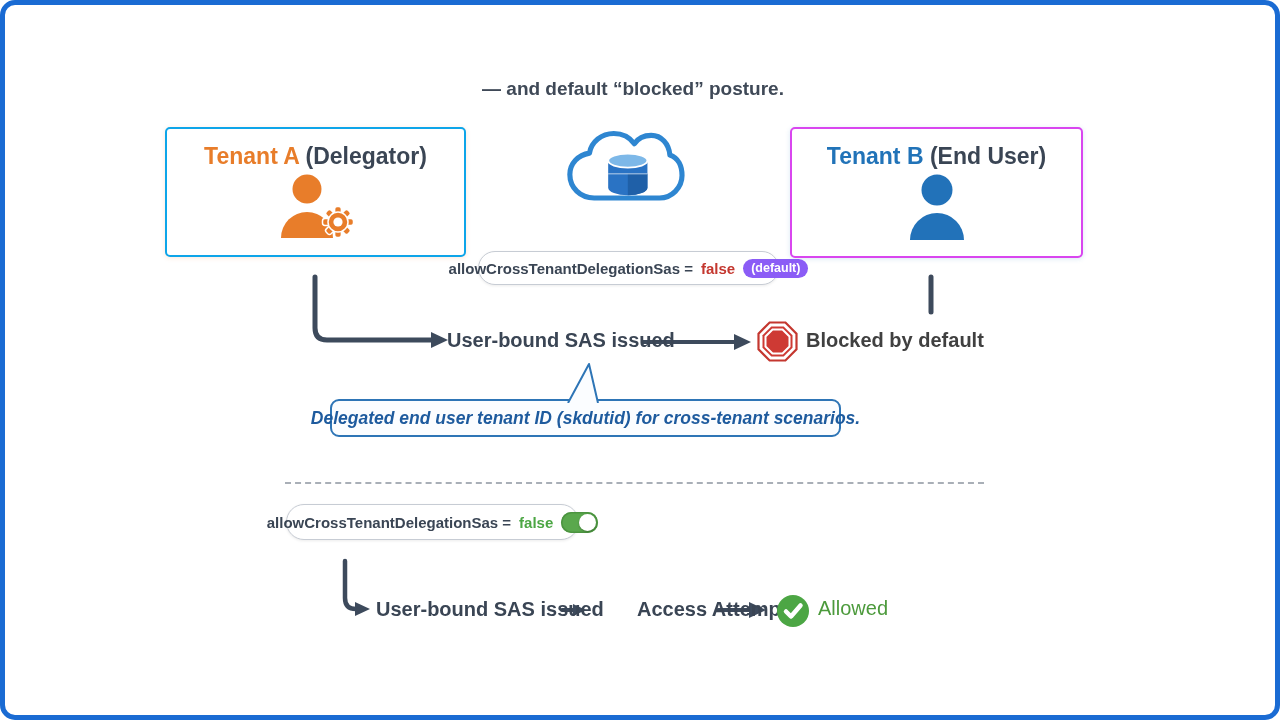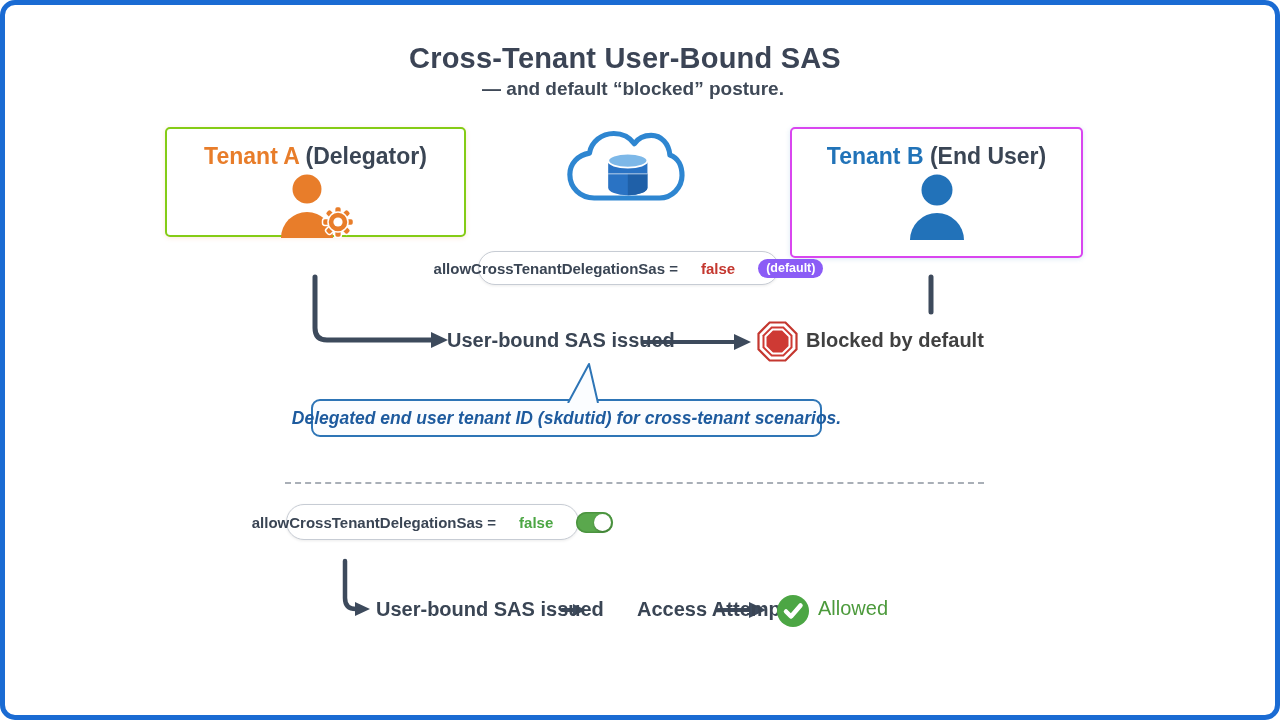--- a/index.html
+++ b/index.html
@@ -8,34 +8,34 @@
   .frame{position:absolute;left:0;top:0;width:1280px;height:720px;box-sizing:border-box;
          border:5px solid #1a6bd3;border-radius:15px;pointer-events:none;}
 
   .abs{position:absolute;}
   .center-text{left:0;width:1250px;text-align:center;}
 
   .title{top:42px;font-size:29px;font-weight:700;color:#3b4455;letter-spacing:.2px;}
   .subtitle{top:78px;font-size:19px;font-weight:600;color:#3f4957;margin-left:8px;}
 
   .tenant-box{background:#fff;border-radius:5px;box-sizing:border-box;}
-  .box-a{left:165px;top:127px;width:301px;height:110px;border:2px solid #84cc16;
+  .box-a{left:165px;top:127px;width:301px;height:130px;border:2px solid #0ea5e9;
          box-shadow:0 1px 5px rgba(237,125,49,.18);}
   .box-b{left:790px;top:127px;width:293px;height:131px;border:2px solid #d946ef;
          box-shadow:0 1px 5px rgba(46,134,193,.18);}
   .tenant-label{margin-top:14px;text-align:center;font-size:23px;font-weight:700;color:#3a4554;}
   .name-a{color:#e87d2a;}
   .name-b{color:#2173b8;}
   .tenant-icon{display:block;margin:4px auto 0;}
 
   .storage-label{left:465px;top:214px;width:320px;text-align:center;
                  font-size:21px;font-weight:700;color:#2f3b4d;}
 
   .pill{background:#fff;border:1.5px solid #c7ccd4;border-radius:18px;box-sizing:border-box;
-        display:flex;align-items:center;justify-content:center;gap:23px;
+        display:flex;align-items:center;justify-content:center;gap:8px;
         box-shadow:0 1px 3px rgba(0,0,0,.08);}
   .pill1{left:478px;top:251px;width:301px;height:34px;}
   .pill2{left:286px;top:504px;width:293px;height:36px;}
   .pill-prop{font-size:15px;font-weight:700;color:#3a4554;white-space:nowrap;}
   .val-false{font-size:15px;font-weight:700;color:#c4372f;}
   .val-true{font-size:15px;font-weight:700;color:#4ca644;}
   .pill-badge{background:#8b5cf6;color:#fff;font-size:12.5px;font-weight:700;
               padding:2.5px 8px;border-radius:12px;white-space:nowrap;}
 
   .toggle{position:relative;width:37px;height:21px;border-radius:11px;background:#5aa84d;
@@ -43,37 +43,36 @@
   .toggle .knob{position:absolute;right:2px;top:2px;width:17px;height:17px;border-radius:50%;
                 background:#fff;box-shadow:0 1px 2px rgba(0,0,0,.25);}
 
   .flow-text{font-size:20px;font-weight:600;color:#3a4554;white-space:nowrap;}
   .sas1{left:447px;top:329px;}
   .blocked{left:806px;top:329px;font-weight:700;color:#404040;}
   .sas2{left:376px;top:598px;}
   .access{left:594px;top:598px;padding-left:43px;}
   .allowed{left:818px;top:597px;font-weight:400;color:#4c9a3c;}
 
-  .callout-box{left:311px;top:399px;width:511px;height:38px;box-sizing:border-box;
+  .callout-box{left:330px;top:399px;width:511px;height:38px;box-sizing:border-box;
                background:#fbfdff;border:2px solid #2e75b6;border-radius:9px;
                display:flex;align-items:center;justify-content:center;}
   .callout-text{font-size:17.5px;font-style:italic;font-weight:600;color:#1e5b9e;white-space:nowrap;}
   .callout-tail{left:558px;top:361px;}
 
   .divider{left:285px;top:482px;width:699px;height:0;border-top:2px dashed #a9afb7;}
 
   svg{display:block;}
   .overlay{left:0;top:0;pointer-events:none;}
 </style>
 </head>
 <body>
 
 <div class="stage">
 
-  <div class="abs center-text title">Cross-Tenant User-Bound SAS</div>
   <div class="abs center-text subtitle">— and default “blocked” posture.</div>
 
   <div class="abs tenant-box box-a">
     <div class="tenant-label">
       <span class="name-a">Tenant A</span><span> (Delegator)</span>
     </div>
     <svg class="tenant-icon" width="84" height="66" viewBox="0 0 84 66">
       <circle cx="33" cy="15" r="14.5" fill="#e87d2a"></circle>
       <path d="M7,64 a26,26 0 0 1 52,0 z" fill="#e87d2a"></path>
       <g transform="translate(64,48)">

